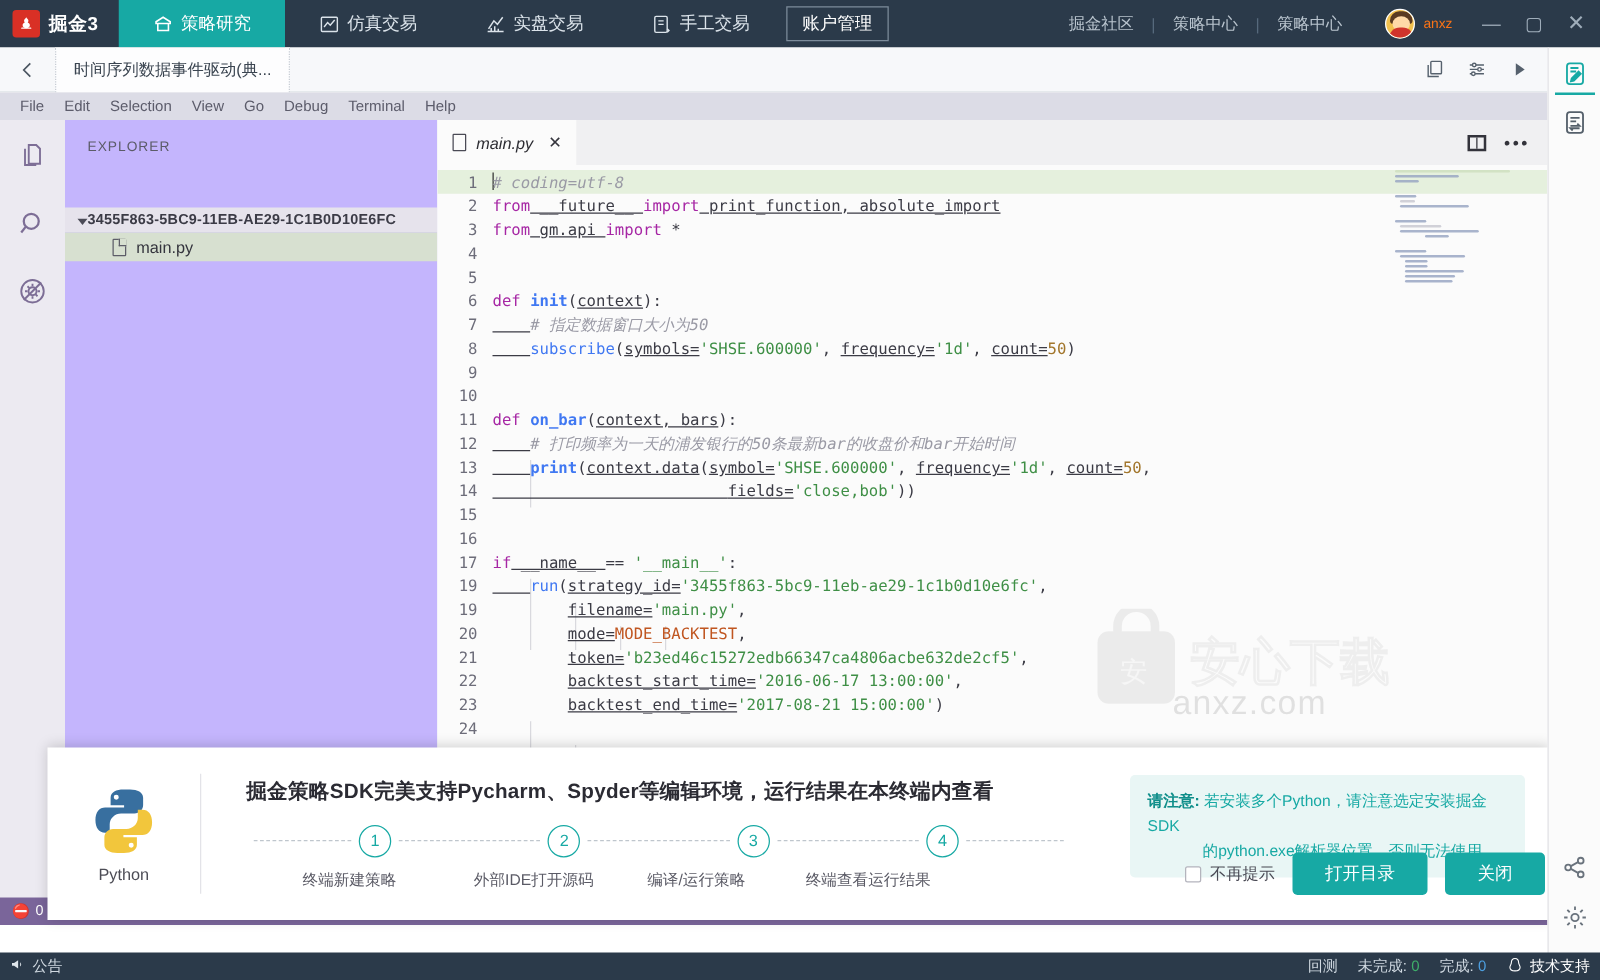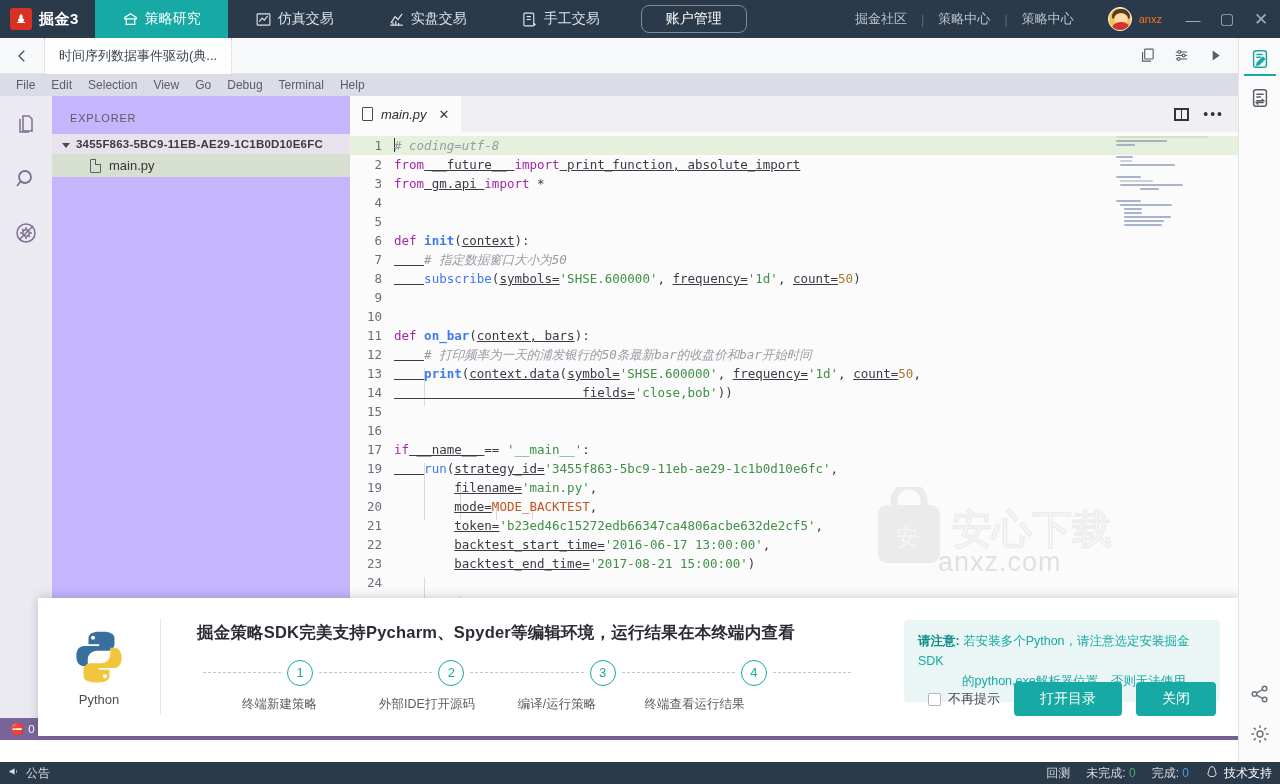--- a/index.html
+++ b/index.html
@@ -24,22 +24,22 @@
   .brand-name { color: #ffffff; font-size: 15px; font-weight: 600; letter-spacing: .5px; }
   .navtabs { display: flex; align-items: stretch; }
   .navtab {
     display: flex; align-items: center; gap: 6px; padding: 0 27px;
     color: #dbe3ea; font-size: 14px; cursor: pointer; white-space: nowrap;
   }
   .navtab.active { background: #17a9a4; color: #fff; }
   .navtab .ico { display: inline-flex; width: 17px; height: 17px; }
   .navtab .ico svg { width: 17px; height: 17px; }
   .acct-btn {
-    align-self: center; margin-left: 14px; border: 1px solid #7d8c9b; border-radius: 8px;
-    padding: 4px 24px; font-size: 14px; color: #fff; cursor: pointer; white-space: nowrap;
+    align-self: center; margin-left: 2px; border: 1px solid #7d8c9b; border-radius: 0;
+    padding: 4px 12px; font-size: 14px; color: #fff; cursor: pointer; white-space: nowrap;
   }
   .tb-right { margin-left: auto; display: flex; align-items: center; gap: 0; padding-right: 2px; }
   .tb-link { color: #b9c4ce; font-size: 13px; padding: 0 14px; cursor: pointer; white-space: nowrap; }
   .tb-sep { color: #56697c; font-size: 13px; }
   .user { display: flex; align-items: center; gap: 7px; margin: 0 14px 0 20px; cursor: pointer; }
   .avatar {
     width: 24px; height: 24px; border-radius: 50%; background: #f2c14e;
     border: 1.5px solid #fff; overflow: hidden; position: relative;
   }
   .avatar .hair { position:absolute; left:3px; top:1px; width:18px; height:10px; background:#5a3a22; border-radius: 9px 9px 3px 3px;}
@@ -74,21 +74,21 @@
 
   .vsbody { position:absolute; left:0; top:22px; right:0; bottom:22px; display:flex; }
   .activitybar { width: 52px; background: #eceaf1; display:flex; flex-direction:column; align-items:center; padding-top: 12px; gap: 20px;}
   .act-ico { width: 34px; height: 34px; display:flex;align-items:center;justify-content:center;color:#7d6e96;cursor:pointer;}
   .act-ico svg{width:24px;height:24px;}
 
   .sidebar { width: 298px; background:#c4b5fd; display:flex; flex-direction:column;}
   .side-title { font-size: 11px; letter-spacing: .8px; color:#5b5b68; padding: 16px 0 10px 18px; }
   .tree-root {
     font-size: 11.5px; font-weight: bold; color:#3b3b46; letter-spacing: .2px;
-    padding: 4px 0 4px 10px; background:#e6e3ec; display:flex; align-items:center; gap:6px; cursor:pointer;
+    padding: 4px 0 4px 10px; background:#e6e3ec; display:flex; align-items:center; cursor:pointer;margin-top:32px;
   }
   .tri { width:0;height:0;border-left:4px solid transparent;border-right:4px solid transparent;border-top:5px solid #4b4b57; margin-top:2px;}
   .tree-file {
     font-size: 13px; color:#34343d; padding: 4px 0 4px 38px; background:#d7e0d0;
     display:flex; align-items:center; gap:8px; cursor:pointer;
   }
   .fileglyph { width:11px;height:14px;border:1.3px solid #5d5d68; border-radius:1px; position:relative;}
   .fileglyph:after{content:"";position:absolute;right:-1px;top:-1px;width:5px;height:5px;background:#d7e0d0;border-left:1.3px solid #5d5d68;border-bottom:1.3px solid #5d5d68;}
 
   .editorarea { flex:1; background:#fbfbfb; display:flex; flex-direction:column; position:relative;}
@@ -167,21 +167,21 @@
   .dash { flex:1; border-top: 1.5px dashed #bfc6cd; margin: 0 6px;}
   .dash.edge { max-width: 78px; }
   .steps-labels{ display:flex; margin-top:10px; }
   .step-lbl{ font-size:12.5px; color:#5b5b66; text-align:center;}
   .notif-note {
     width:316px; margin-right:20px; background:#e9f6f5; border-radius:4px; padding:11px 14px;
     font-size:12.5px; color:#17a9a4; line-height:20px; align-self:flex-start; margin-top:22px;
   }
   .notif-note b{color:#0f8e8a;}
   .notif-actions{
-    position:absolute; right:24px; bottom:20px; display:flex; align-items:center; gap:14px;
+    position:absolute; right:4px; bottom:20px; display:flex; align-items:center; gap:14px;
   }
   .chk-wrap{display:flex;align-items:center;gap:7px;font-size:13px;color:#4a4a55;cursor:pointer;}
   .chk{width:13px;height:13px;border:1px solid #b4b4bd;background:#fff;border-radius:2px;}
   .btn {
     background:#17a9a4;color:#fff;border:none;border-radius:4px;padding:8px 26px;font-size:14px;cursor:pointer;
     font-family:"Liberation Sans",sans-serif;
   }
 
   
   .rightrail{

